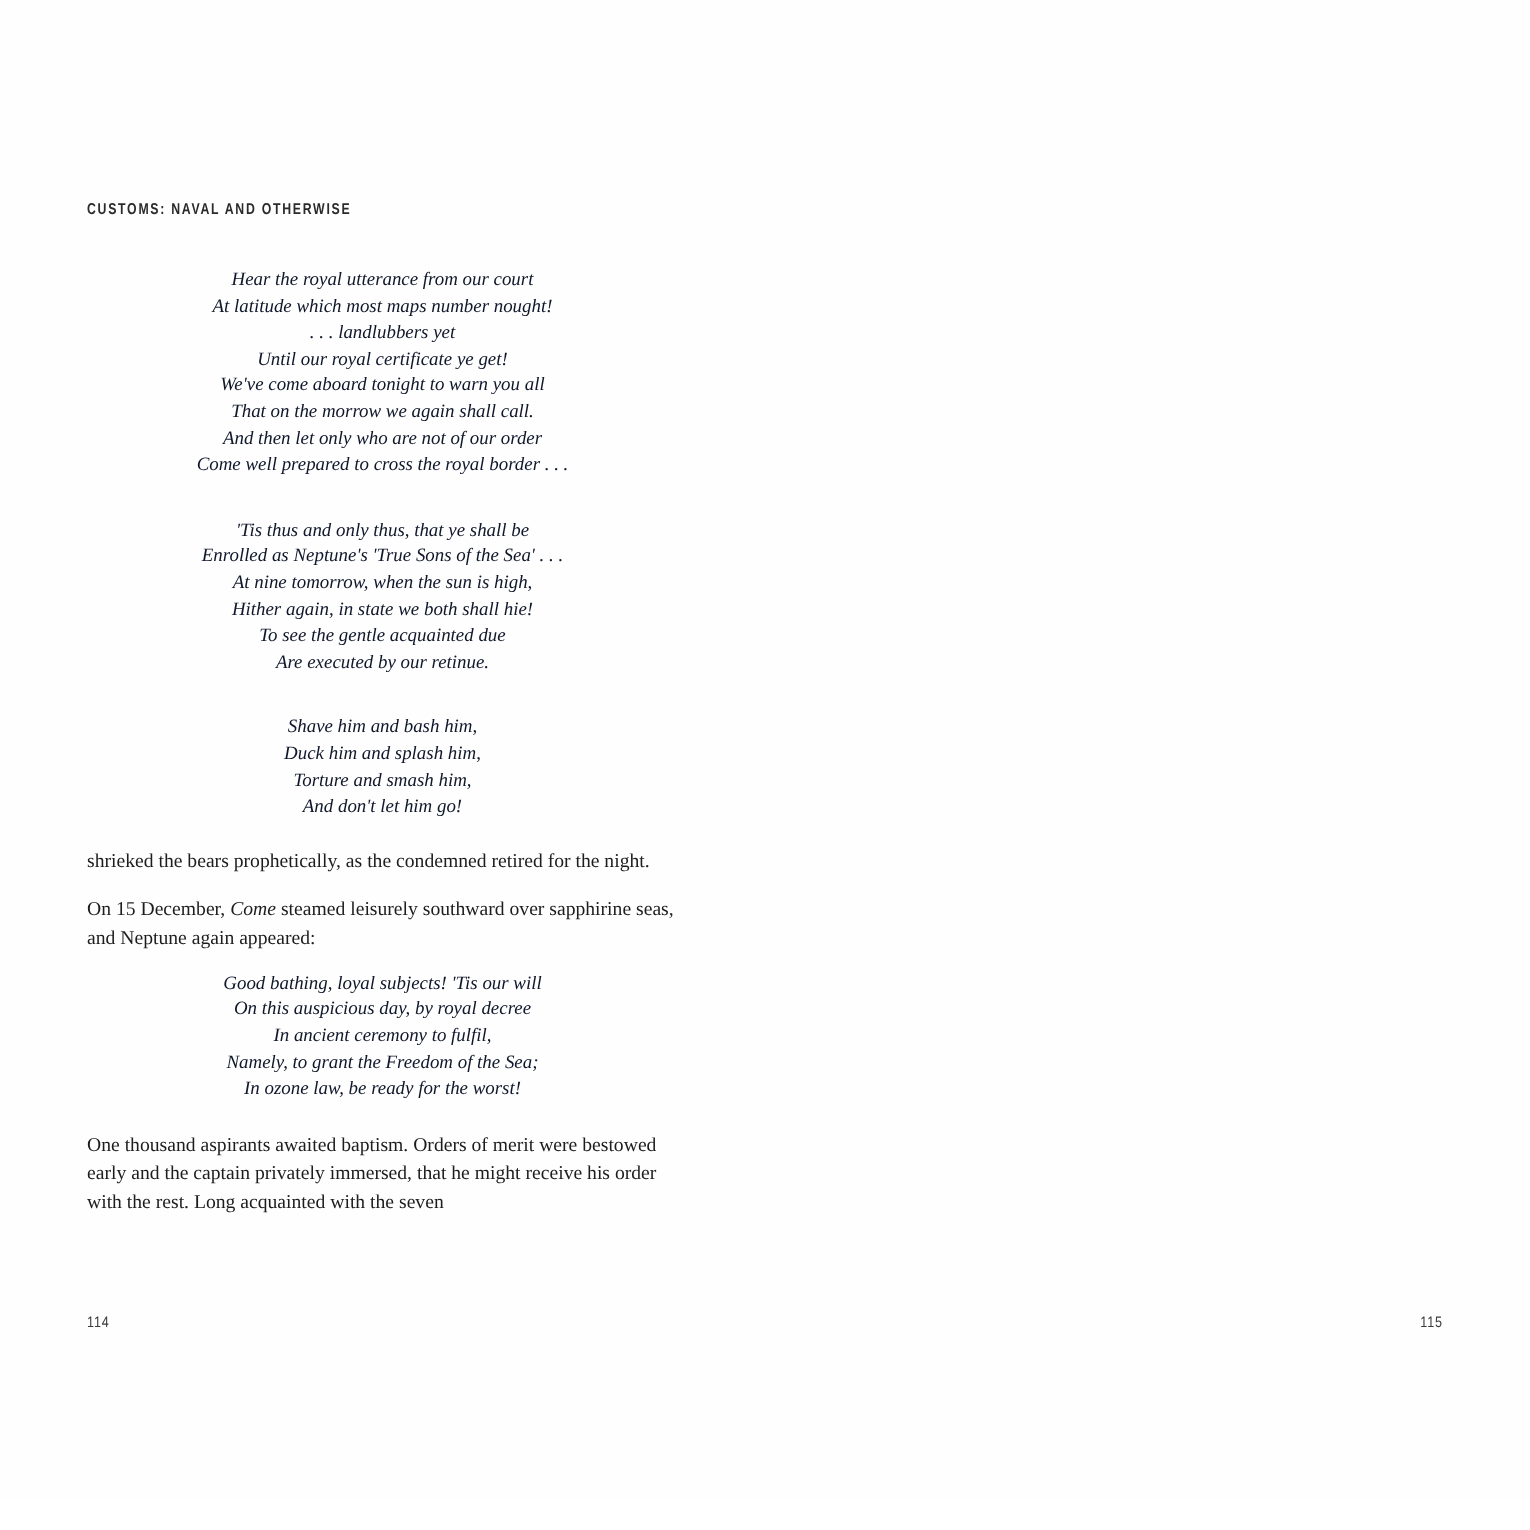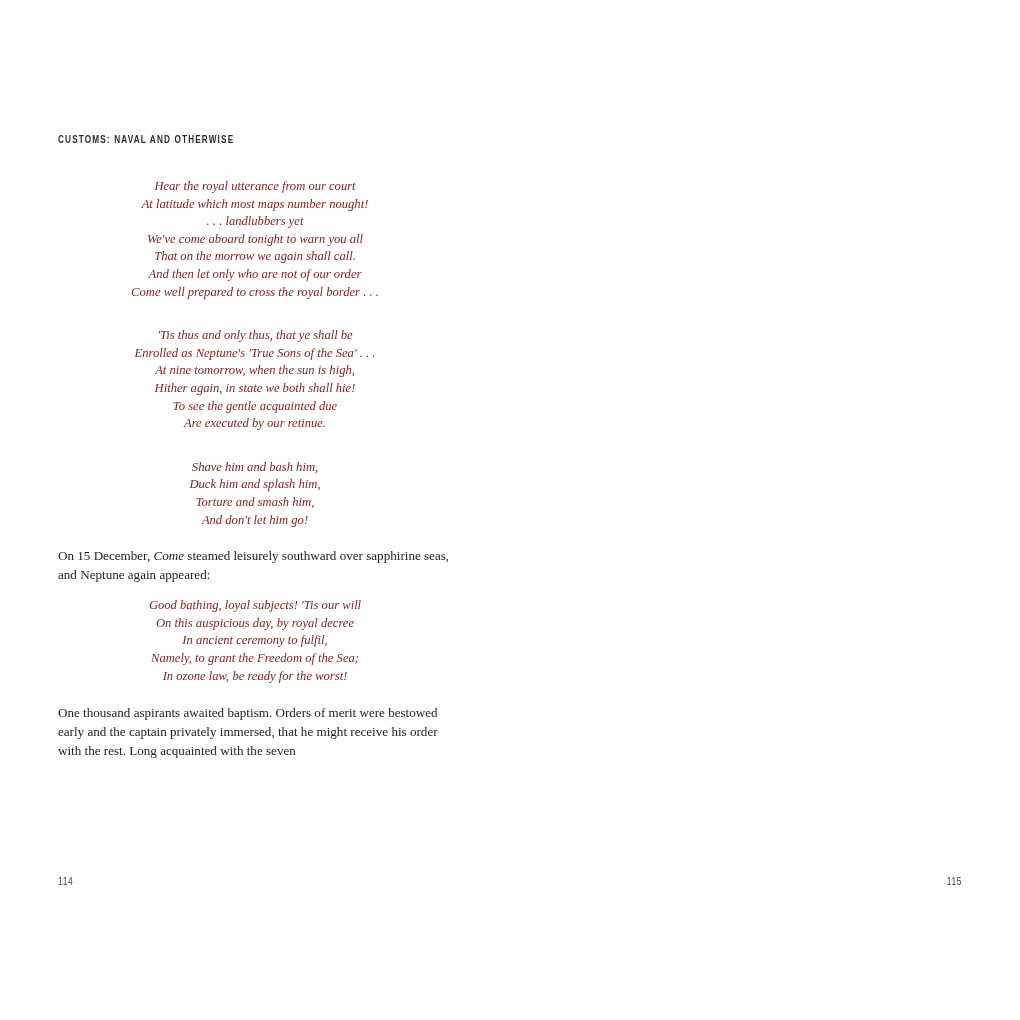--- a/index.html
+++ b/index.html
@@ -64,21 +64,21 @@
     hyphens: none;
   }
   p.body-par:last-child { margin-bottom: 0; }
 
   .verse {
     margin: 0 0 13px 0;
     text-align: center;
     font-style: italic;
     font-size: 12.6px;
     line-height: 17.6px;
-    color: #7f1d1d;
+    color: #0f172a;
   }
   .verse .vline { display: block; white-space: nowrap; }
 
   .verse-top    { margin-top: 0px; margin-bottom: 26px; }
   .verse-mid    { margin-top: 0px; margin-bottom: 26px; }
   .verse-last   { margin-top: 0px; margin-bottom: 17px; }
   .verse-gap    { margin-top: 12px; margin-bottom: 18px; }
 
   i.book-title { font-style: italic; }
 
@@ -102,20 +102,21 @@
   <div class="page page-left">
 
     <div class="running-head running-head-left">CUSTOMS: NAVAL AND OTHERWISE</div>
 
     <div class="column column-left">
 
       <div class="verse verse-top">
         <span class="vline">Hear the royal utterance from our court</span>
         <span class="vline">At latitude which most maps number nought!</span>
         <span class="vline">. . . landlubbers yet</span>
+        <span class="vline">Until our royal certificate ye get!</span>
         <span class="vline">We've come aboard tonight to warn you all</span>
         <span class="vline">That on the morrow we again shall call.</span>
         <span class="vline">And then let only who are not of our order</span>
         <span class="vline">Come well prepared to cross the royal border . . .</span>
       </div>
 
       <div class="verse verse-mid">
         <span class="vline">'Tis thus and only thus, that ye shall be</span>
         <span class="vline">Enrolled as Neptune's 'True Sons of the Sea' . . .</span>
         <span class="vline">At nine tomorrow, when the sun is high,</span>
@@ -124,20 +125,21 @@
         <span class="vline">Are executed by our retinue.</span>
       </div>
 
       <div class="verse verse-last">
         <span class="vline">Shave him and bash him,</span>
         <span class="vline">Duck him and splash him,</span>
         <span class="vline">Torture and smash him,</span>
         <span class="vline">And don't let him go!</span>
       </div>
 
+      <p class="body-par">shrieked the bears prophetically, as the condemned retired for the night.</p>
 
       <p class="body-par"><span>On 15 December, </span><i class="book-title">Come</i><span> steamed leisurely southward over sapphirine seas, and Neptune again appeared:</span></p>
 
       <div class="verse verse-gap">
         <span class="vline">Good bathing, loyal subjects! 'Tis our will</span>
         <span class="vline">On this auspicious day, by royal decree</span>
         <span class="vline">In ancient ceremony to fulfil,</span>
         <span class="vline">Namely, to grant the Freedom of the Sea;</span>
         <span class="vline">In ozone law, be ready for the worst!</span>
       </div>

